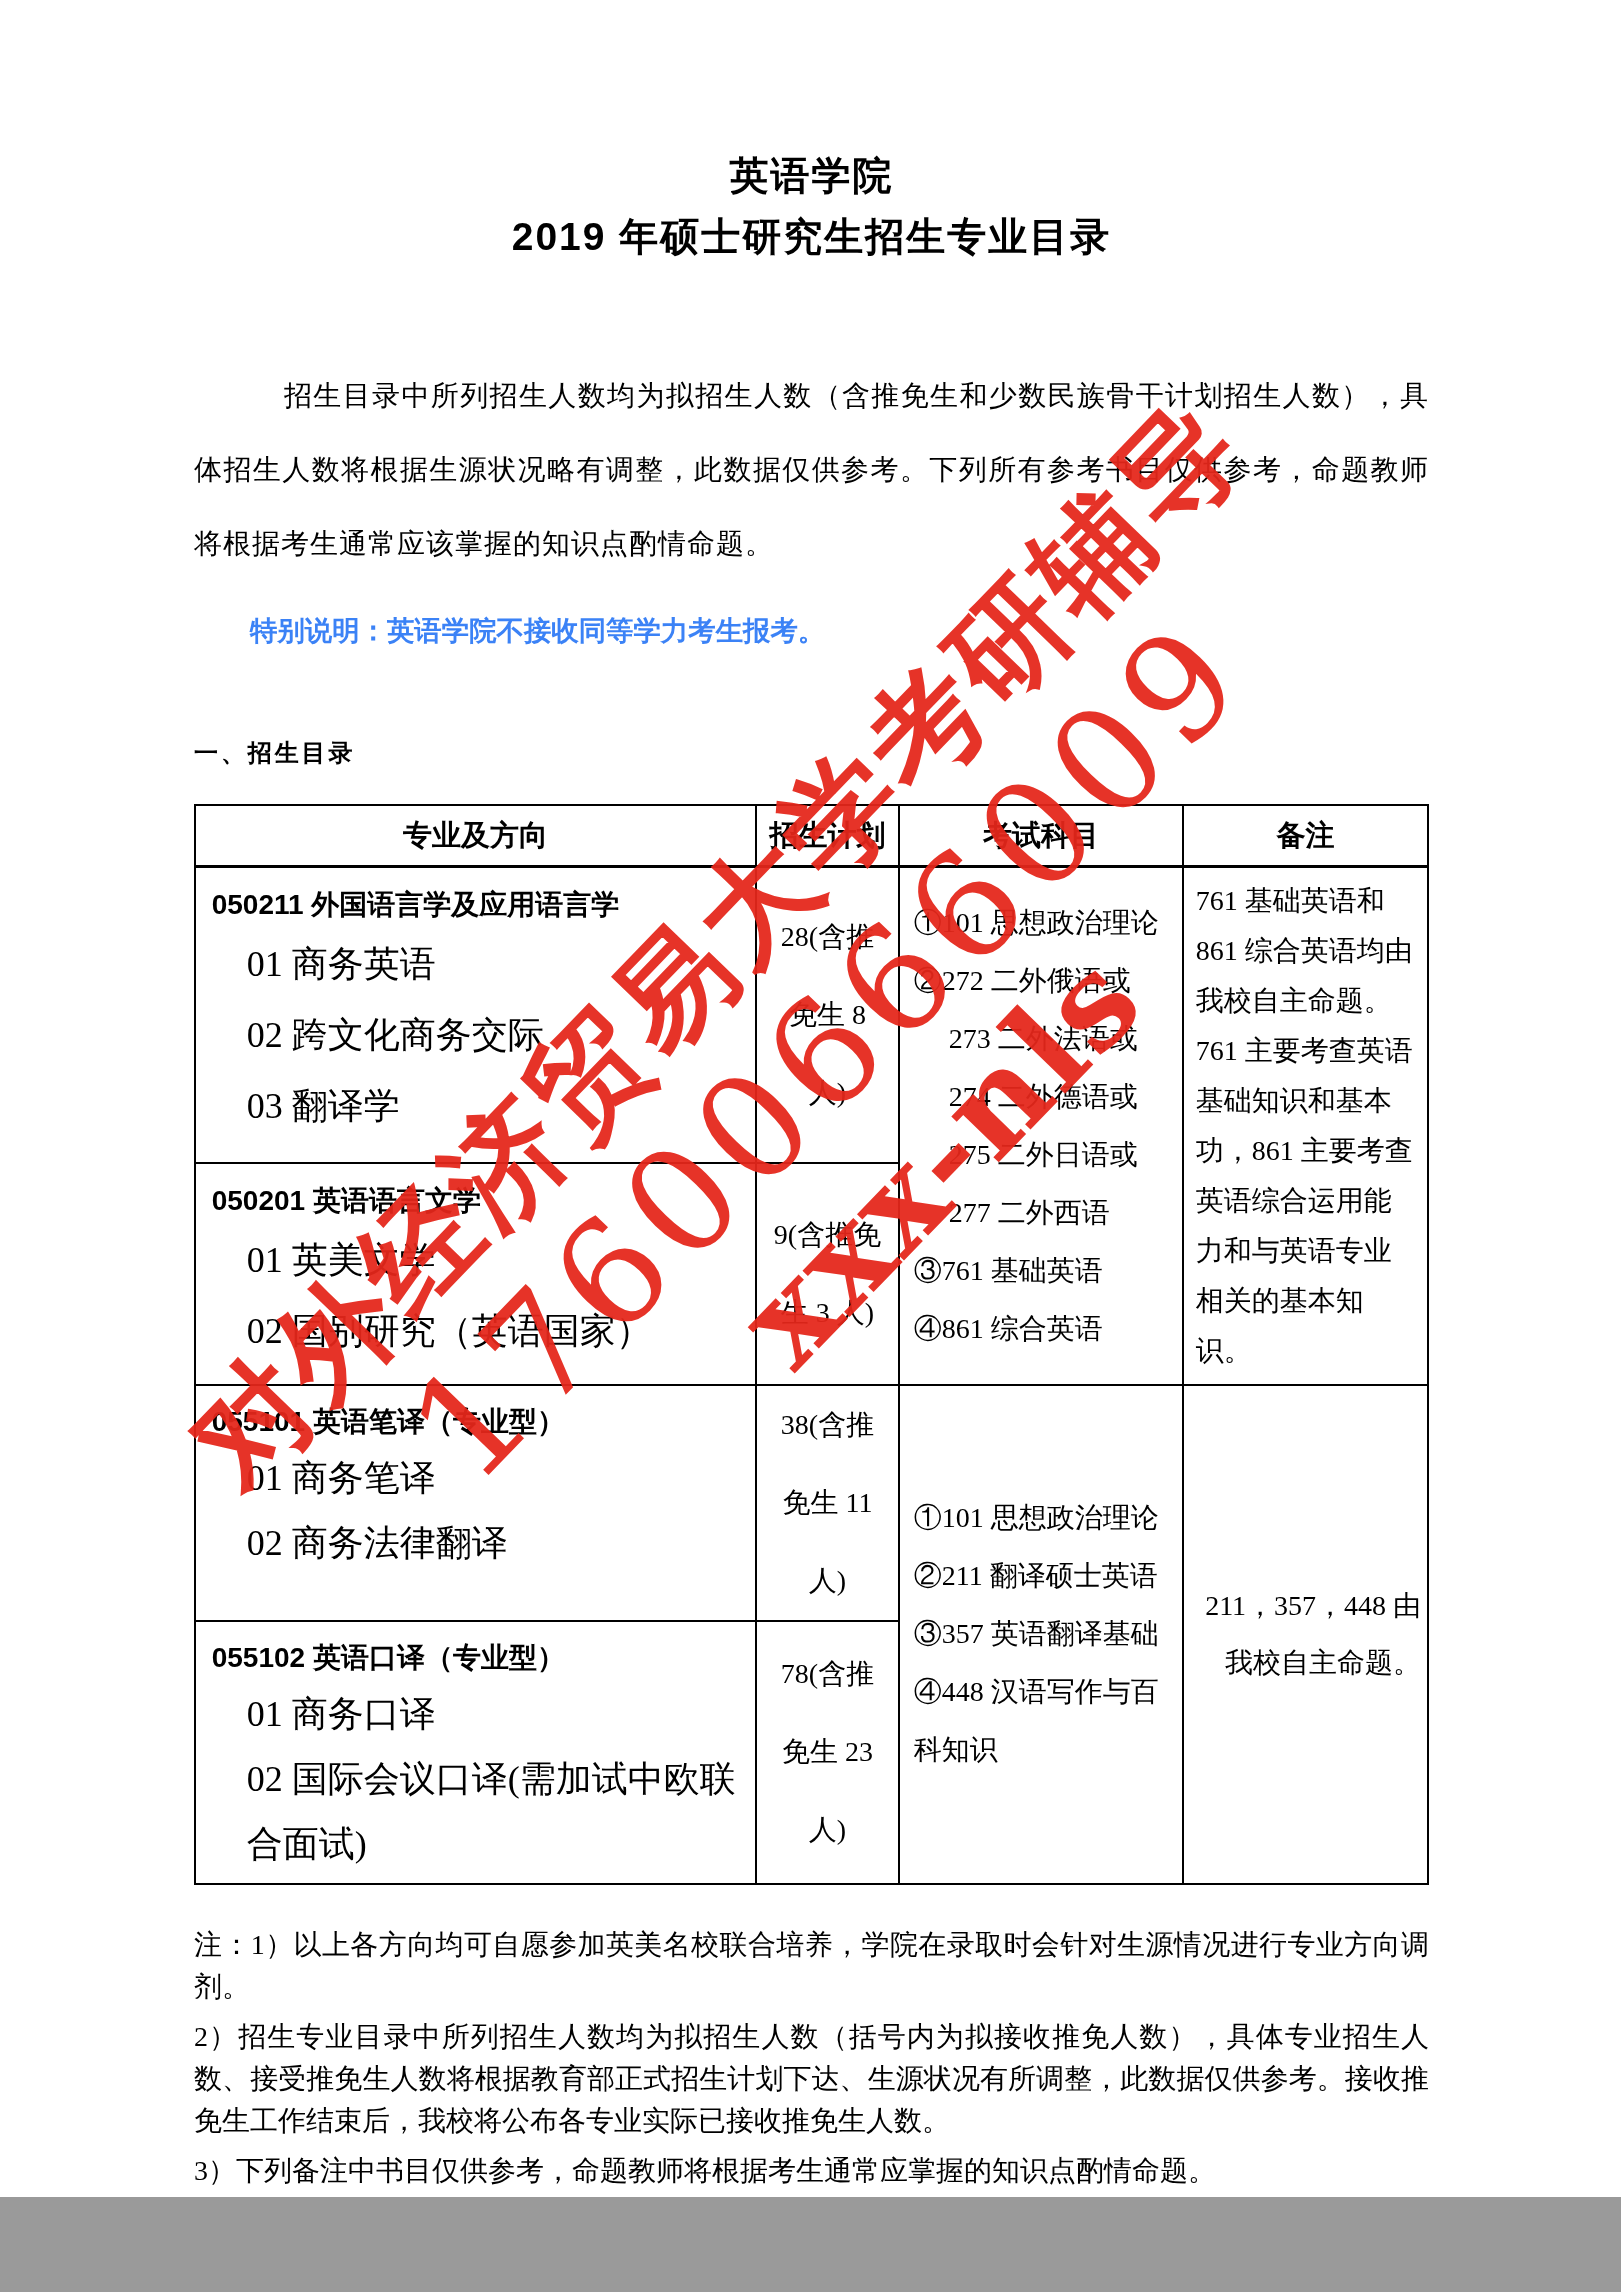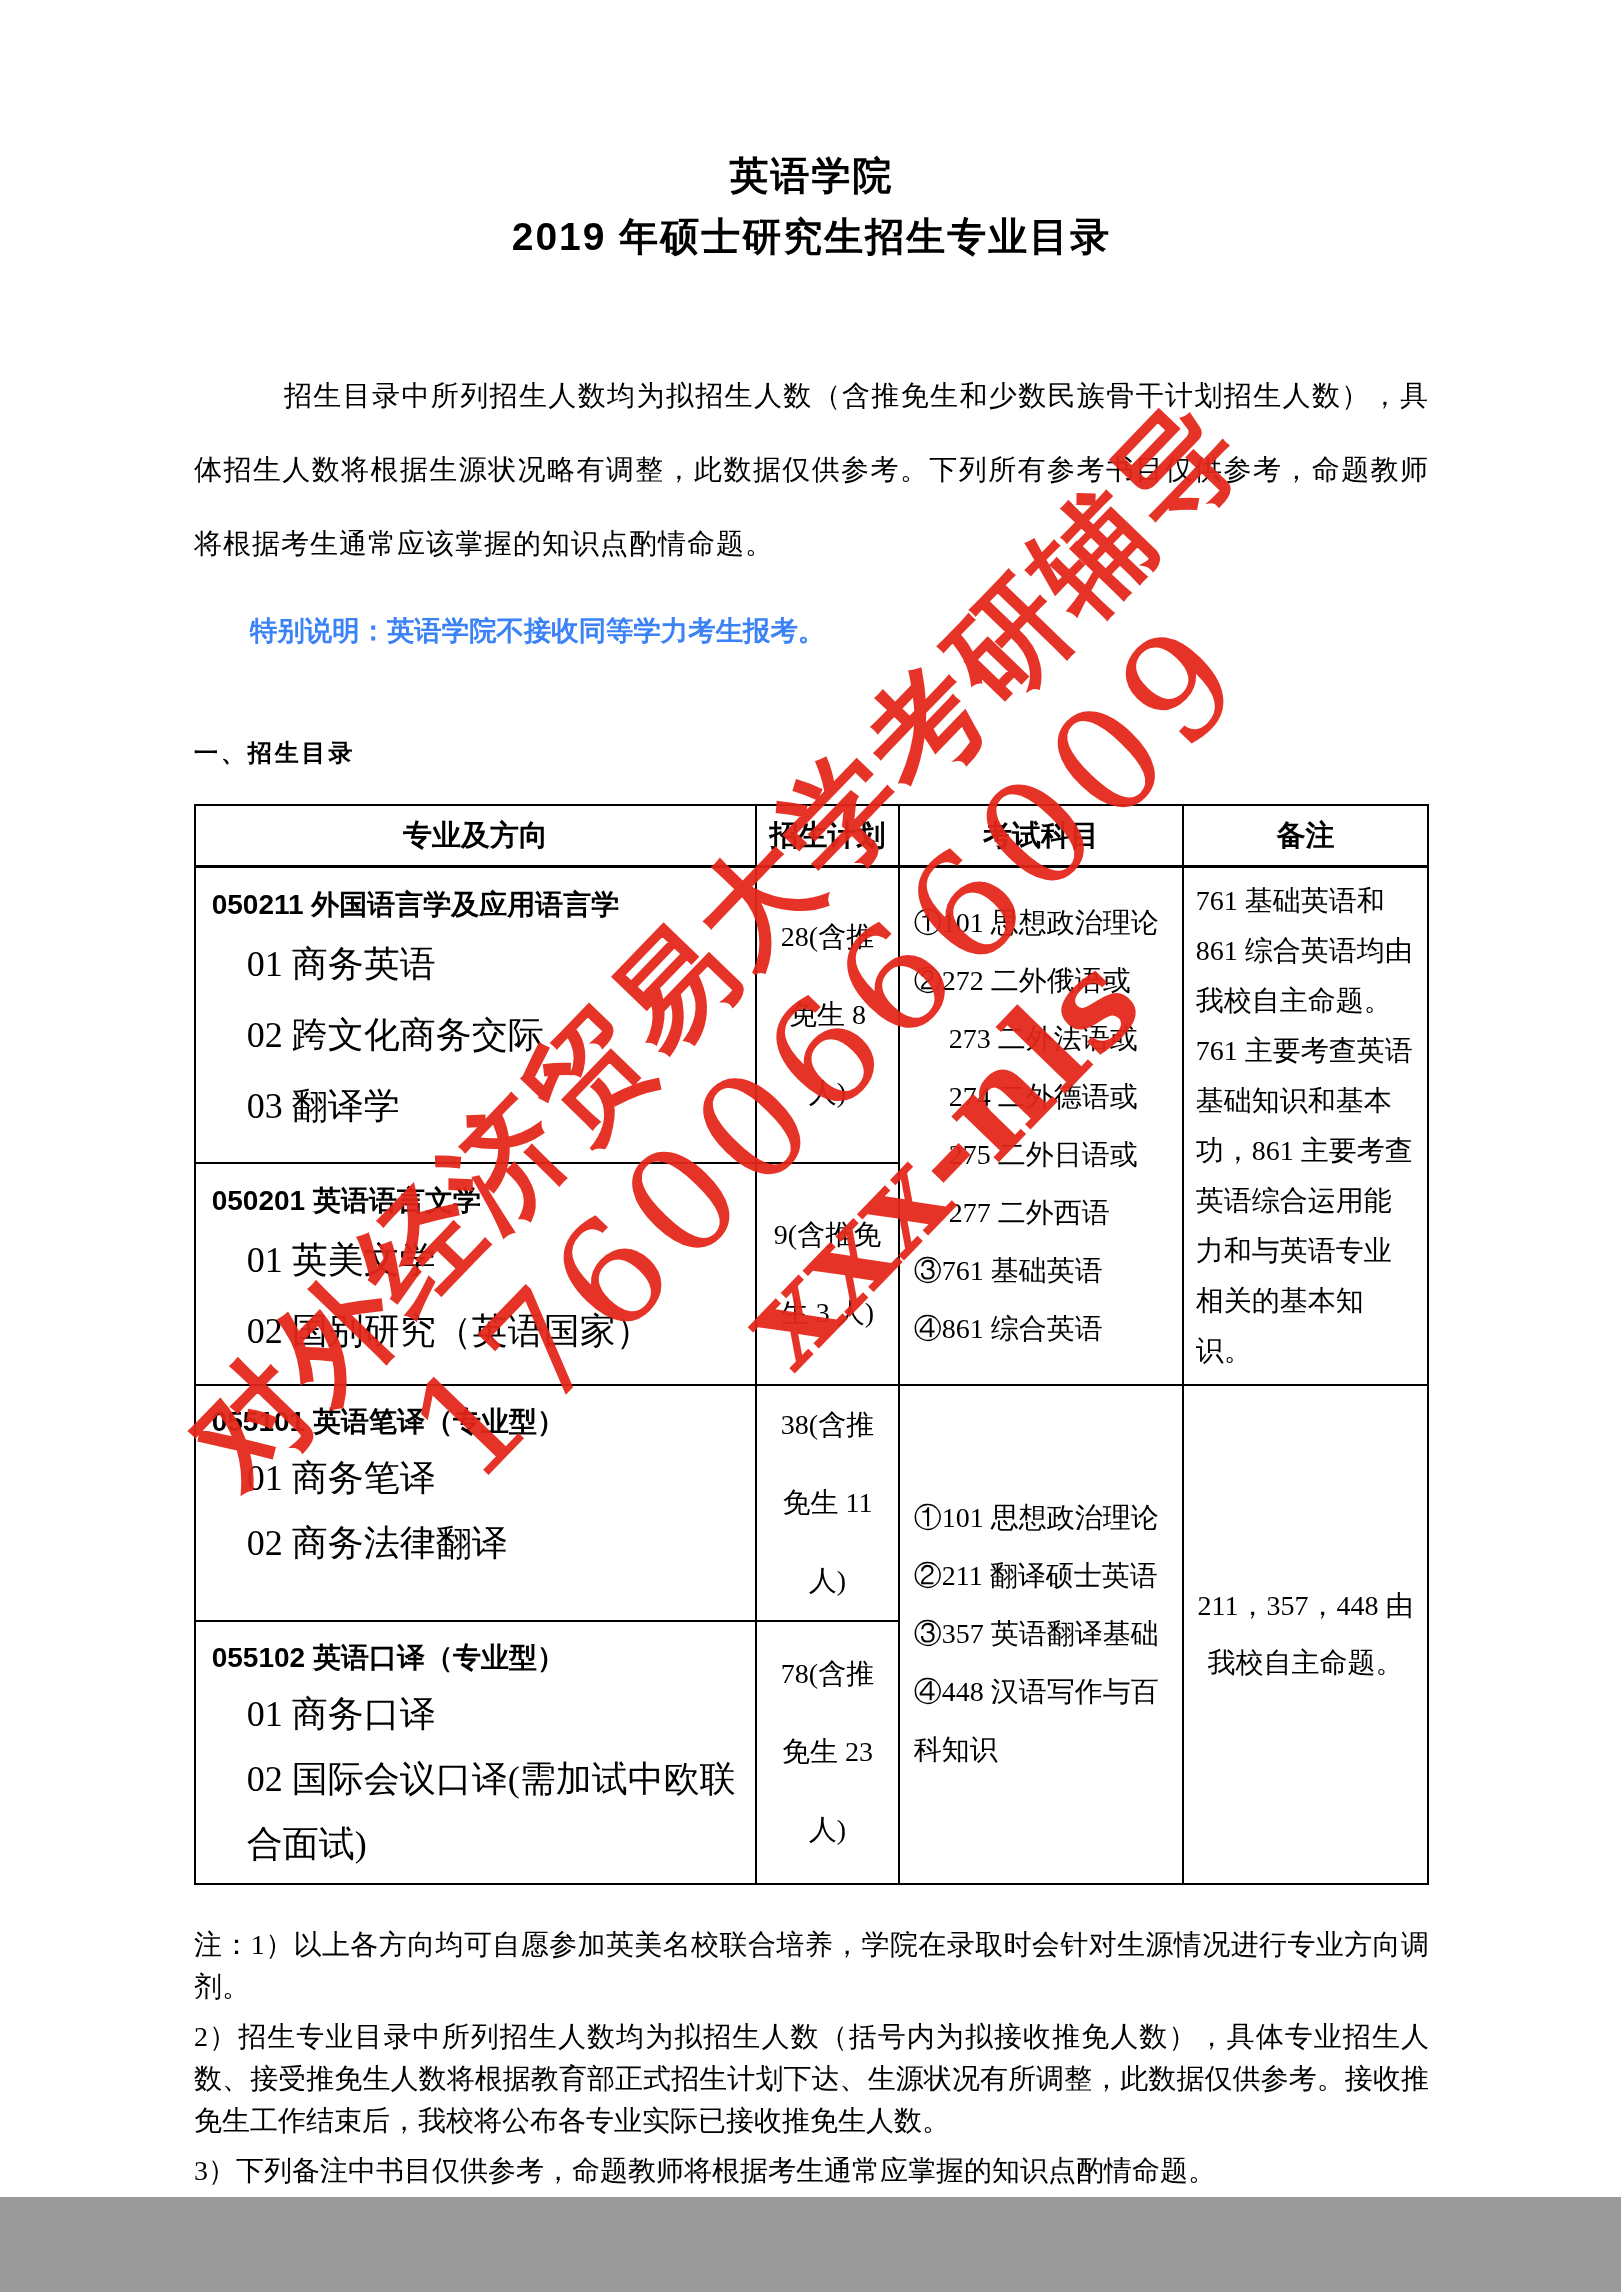--- a/index.html
+++ b/index.html
@@ -85,21 +85,21 @@
   .direction { line-height:71px; padding-left:35px; font-size:36px; }
   .r-compact .direction { line-height:65px; }
 
   .plan-cell { text-align:center; vertical-align:middle; line-height:78px; padding:0 11.8px; }
 
   .exam-cell { vertical-align:middle; padding:5.9px 3.9px 5.9px 13.7px; line-height:58px; }
   .exam-line.cont { padding-left:35px; }
 
   .remark-cell { vertical-align:middle; padding:7.8px 9.8px 7.8px 11.8px; line-height:50px; text-align:left; }
   .remark-cell p { margin:0; }
-  .remark-center { text-align:center; line-height:57px; padding:7.8px 5.9px; }
+  .remark-center { text-align:right; line-height:57px; padding:7.8px 5.9px; }
 
   .notes { margin-top:39px; font-size:28px; }
   .notes p { margin:0 0 7.8px 0; line-height:42px; text-align:justify; }
 
   .h2-heading {
     margin-top:71px;
     font-family:"Liberation Sans","DejaVu Sans",sans-serif;
     font-weight:bold;
     font-size:31px;
     letter-spacing:2.9px;

